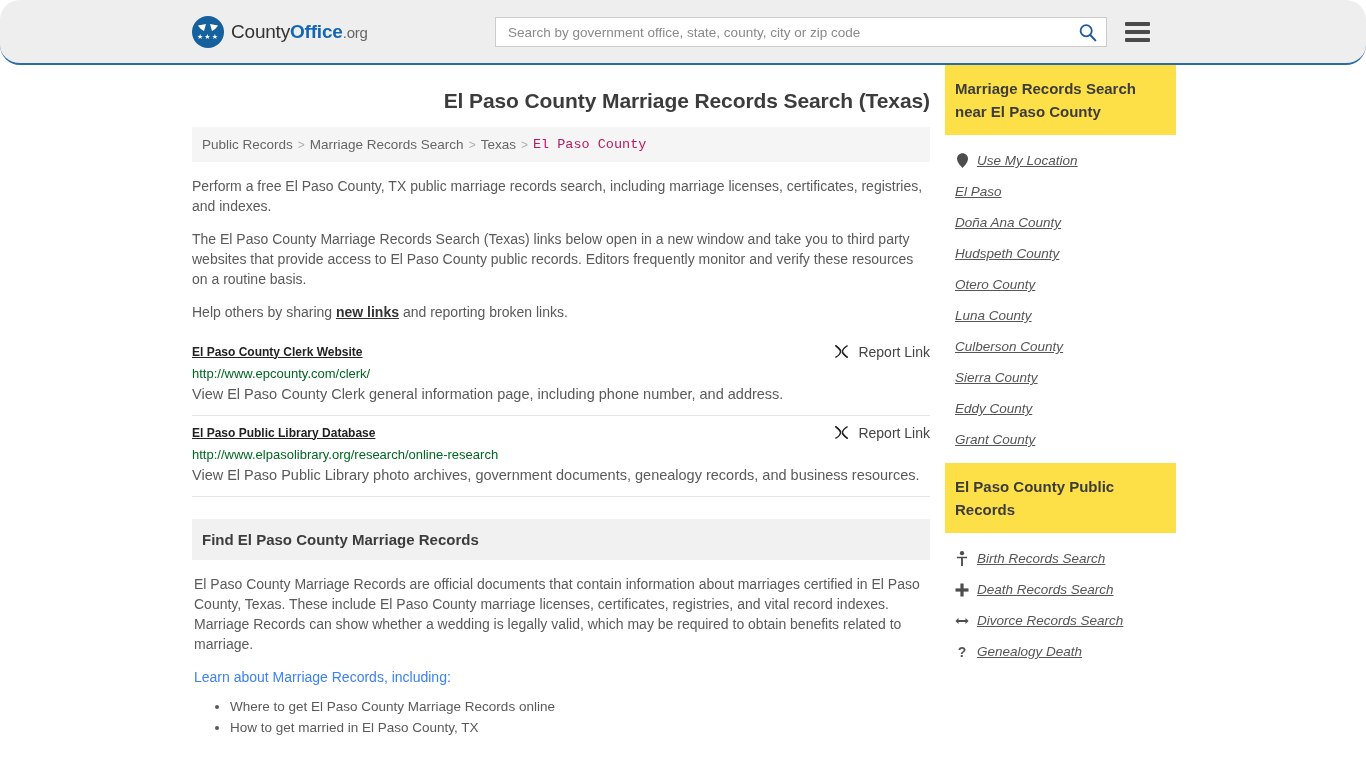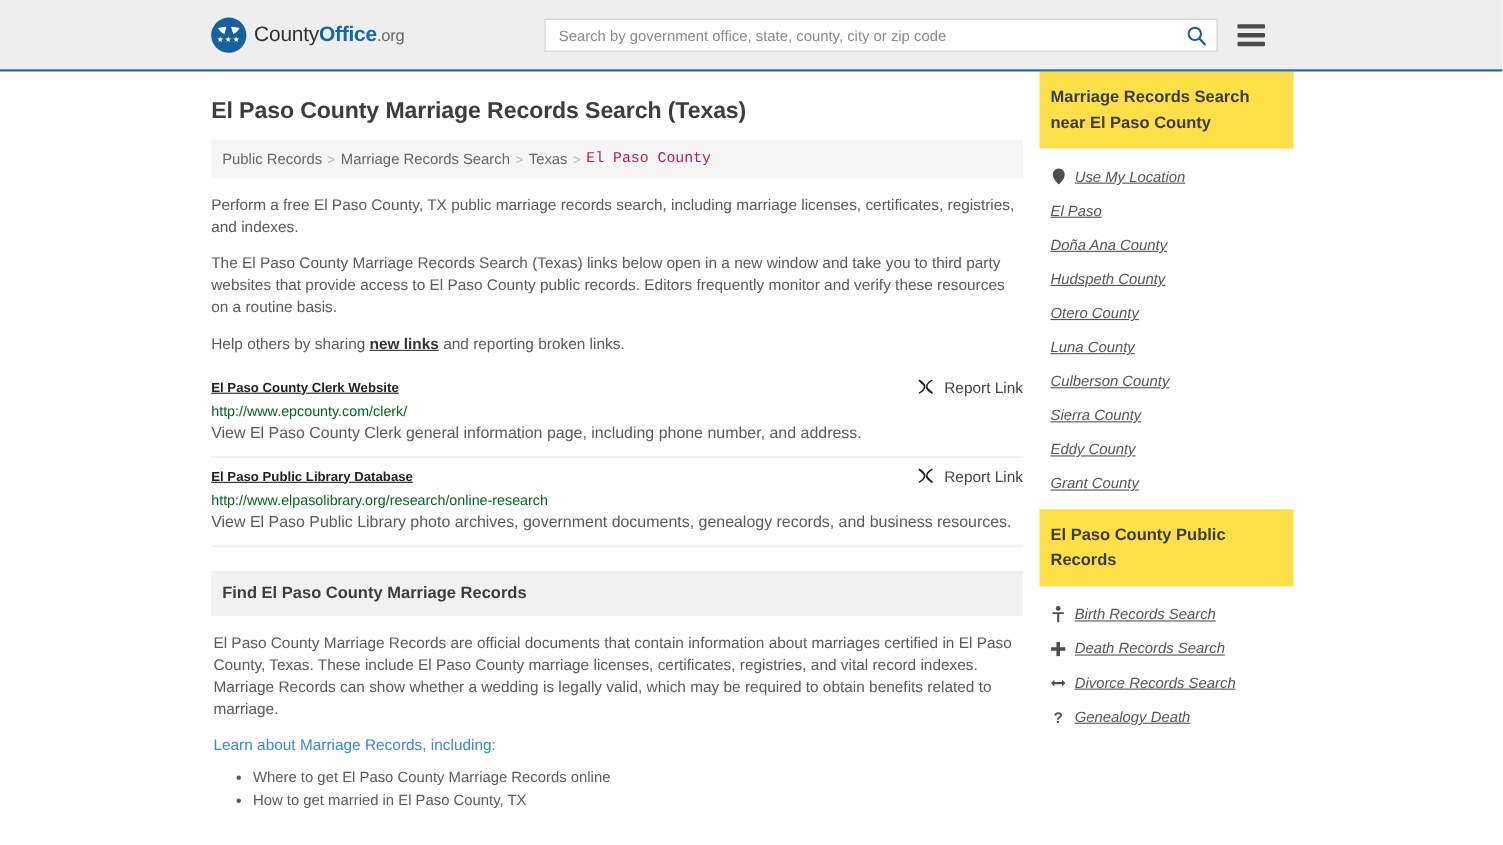--- a/index.html
+++ b/index.html
@@ -13,20 +13,21 @@
   }
 
   
   .site-header {
     height: 65px;
     background: #eeeeee;
     border-bottom: 2px solid #2c6ca4;
     display: flex;
     align-items: center;
     position: relative;
+    border-radius: 20px;
   }
   .logo-wrap {
     display: flex;
     align-items: center;
     margin-left: 192px;
     text-decoration: none;
     gap: 7px;
   }
   .logo-mark {
     width: 32px; height: 32px;
@@ -133,20 +134,21 @@
   }
   .main-col { width: 738px; flex: none; }
   .side-col { width: 231px; flex: none; }
 
   .page-title {
     font-size: 21px;
     font-weight: bold;
     color: #3c3c3c;
     margin: 24px 0 14px 0;
     letter-spacing: -0.1px;
+    text-align: right;
   }
 
   
   .breadcrumb {
     background: #f5f5f5;
     padding: 10px 10px;
     font-size: 13.5px;
     display: flex;
     align-items: center;
     flex-wrap: wrap;

